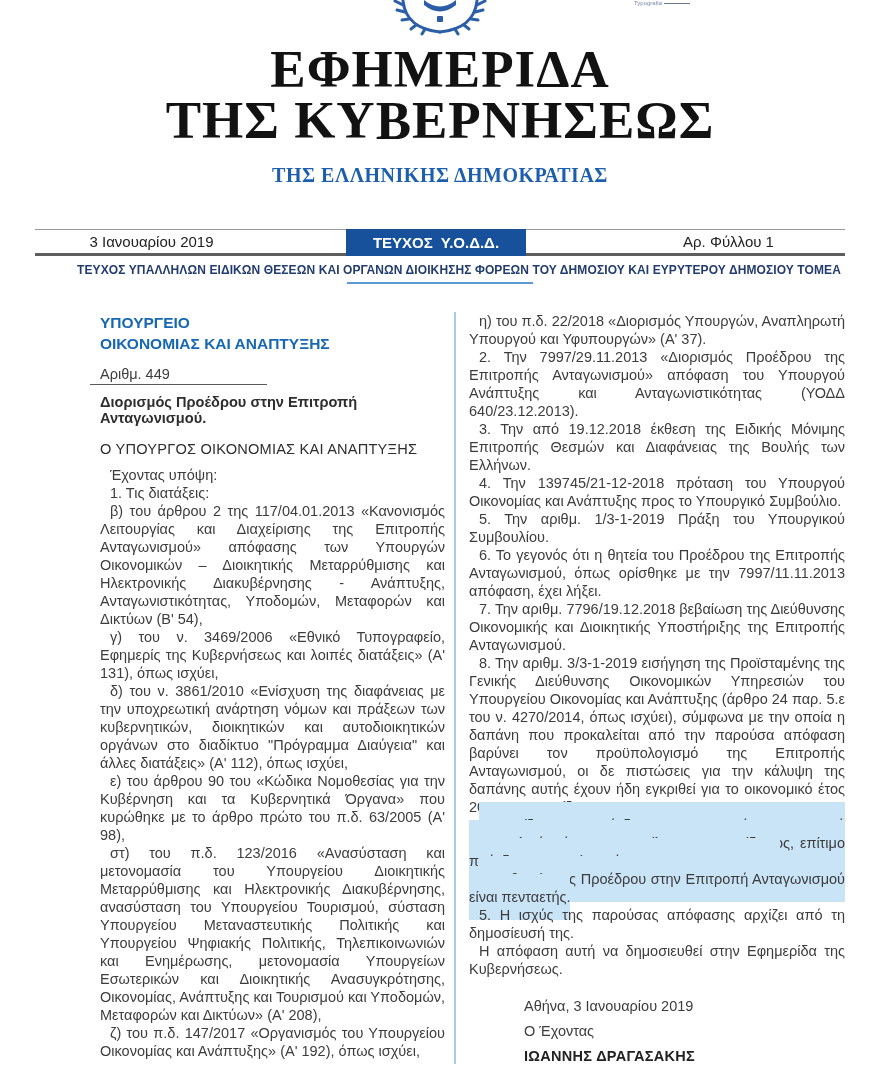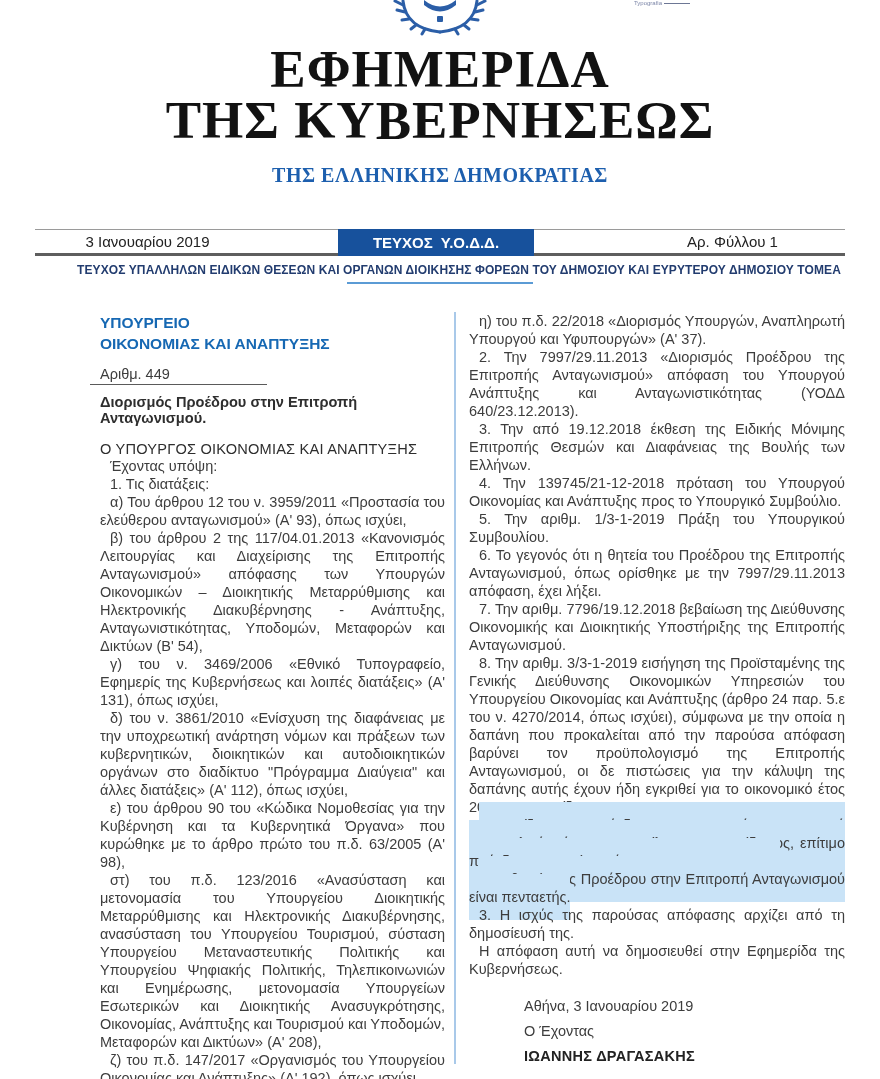--- a/index.html
+++ b/index.html
@@ -31,21 +31,21 @@
   
   .issue-bar {
     position:relative; margin:40px 35px 0 35px; height:27px;
     border-top:1px solid #9a9a9a; border-bottom:3px solid #5e5e5e;
     display:flex; align-items:center;
   }
   .ib-cell { flex:1; text-align:center; font-size:15px; color:#222; }
   .ib-cell.left  { padding-right:78px; }
   .ib-cell.right { padding-left:86px; }
   .ib-box {
-    width:196px; align-self:stretch; margin:-1px 0 -3px 0;
+    width:180px; align-self:stretch; margin:-1px 0 -3px 0;
     background:#17519c; color:#ffffff; font-weight:bold; font-size:15px;
     display:flex; align-items:center; justify-content:center; white-space:pre;
   }
   .series-desc {
     text-align:center; margin-top:7px; font-size:12px; font-weight:bold;
     color:#223c6f; white-space:nowrap; letter-spacing:0.1px;margin-left:38px;
   }
   .series-underline { width:186px; height:2px; background:#5b9bd5; margin:5px auto 0 auto; }
   
   .content { display:flex; margin:28px 35px 0 100px; align-items:flex-start; }
@@ -56,21 +56,21 @@
   }
   .ministry { font-size:15.5px; font-weight:bold; color:#1668b3; line-height:21px; }
   .docnum { margin-top:12px; font-size:14.5px; color:#3d3d3d; }
   .docnum-rule { width:177px; border-bottom:1.5px solid #5a5a5a; margin:2px 0 0 -10px; }
   .subject { margin-top:9px; font-weight:bold; font-size:14.6px; color:#2e2e2e; }
   .issuer  { margin-top:15px; font-weight:normal; font-size:14.6px; color:#2e2e2e; letter-spacing:0.2px; }
   .body-p {
     font-size:14.5px; line-height:18px; color:#3d3d3d;
     text-align:justify; text-indent:10px; margin:0;
   }
-  .col-left .body-p.lead { }
+  .col-left .body-p.lead { margin-top:9px; }
   .hl { background:#c9e3f7; padding:15px 0; }
   
   .signature { margin:20px 0 0 55px; font-size:14.5px; color:#3d3d3d; }
   .signature .place-date { margin-bottom:9px; }
   .signature .signer-title { margin-bottom:9px; }
   .signature .signer-name { font-weight:bold; color:#222; letter-spacing:0.3px; }
 </style>
 </head>
 <body>
 
@@ -120,41 +120,40 @@
       <div class="ministry">
         <div>ΥΠΟΥΡΓΕΙΟ</div>
         <div>ΟΙΚΟΝΟΜΙΑΣ ΚΑΙ ΑΝΑΠΤΥΞΗΣ</div>
       </div>
       <div class="docnum">Αριθμ. 449</div>
       <div class="docnum-rule"></div>
       <div class="subject">Διορισμός Προέδρου στην Επιτροπή Ανταγωνισμού.</div>
       <div class="issuer">Ο ΥΠΟΥΡΓΟΣ ΟΙΚΟΝΟΜΙΑΣ ΚΑΙ ΑΝΑΠΤΥΞΗΣ</div>
       <p class="body-p lead">Έχοντας υπόψη:</p>
       <p class="body-p">1. Τις διατάξεις:</p>
-      <p class="body-p">α) Του άρθρου 12 του ν. 3959/2011 «Προστασία του ελεύθερου ανταγωνισμού» (Α' 93), όπως ισχύει,</p>
       <p class="body-p">β) του άρθρου 2 της 117/04.01.2013 «Κανονισμός Λειτουργίας και Διαχείρισης της Επιτροπής Ανταγωνισμού» απόφασης των Υπουργών Οικονομικών – Διοικητικής Μεταρρύθμισης και Ηλεκτρονικής Διακυβέρνησης - Ανάπτυξης, Ανταγωνιστικότητας, Υποδομών, Μεταφορών και Δικτύων (Β' 54),</p>
       <p class="body-p">γ) του ν. 3469/2006 «Εθνικό Τυπογραφείο, Εφημερίς της Κυβερνήσεως και λοιπές διατάξεις» (Α' 131), όπως ισχύει,</p>
       <p class="body-p">δ) του ν. 3861/2010 «Ενίσχυση της διαφάνειας με την υποχρεωτική ανάρτηση νόμων και πράξεων των κυβερνητικών, διοικητικών και αυτοδιοικητικών οργάνων στο διαδίκτυο "Πρόγραμμα Διαύγεια" και άλλες διατάξεις» (Α' 112), όπως ισχύει,</p>
       <p class="body-p">ε) του άρθρου 90 του «Κώδικα Νομοθεσίας για την Κυβέρνηση και τα Κυβερνητικά Όργανα» που κυρώθηκε με το άρθρο πρώτο του π.δ. 63/2005 (Α' 98),</p>
       <p class="body-p">στ) του π.δ. 123/2016 «Ανασύσταση και μετονομασία του Υπουργείου Διοικητικής Μεταρρύθμισης και Ηλεκτρονικής Διακυβέρνησης, ανασύσταση του Υπουργείου Τουρισμού, σύσταση Υπουργείου Μεταναστευτικής Πολιτικής και Υπουργείου Ψηφιακής Πολιτικής, Τηλεπικοινωνιών και Ενημέρωσης, μετονομασία Υπουργείων Εσωτερικών και Διοικητικής Ανασυγκρότησης, Οικονομίας, Ανάπτυξης και Τουρισμού και Υποδομών, Μεταφορών και Δικτύων» (Α'  208),</p>
       <p class="body-p">ζ) του π.δ. 147/2017 «Οργανισμός του Υπουργείου Οικονομίας και Ανάπτυξης» (Α' 192), όπως ισχύει,</p>
     </div>
 
     <div class="col-right">
       <p class="body-p">η) του π.δ. 22/2018 «Διορισμός Υπουργών, Αναπληρωτή Υπουργού και Υφυπουργών» (Α' 37).</p>
       <p class="body-p">2. Την 7997/29.11.2013 «Διορισμός Προέδρου της Επιτροπής Ανταγωνισμού» απόφαση του Υπουργού Ανάπτυξης και Ανταγωνιστικότητας (ΥΟΔΔ 640/23.12.2013).</p>
       <p class="body-p">3. Την από 19.12.2018 έκθεση της Ειδικής Μόνιμης Επιτροπής Θεσμών και Διαφάνειας της Βουλής των Ελλήνων.</p>
       <p class="body-p">4. Την 139745/21-12-2018 πρόταση του Υπουργού Οικονομίας και Ανάπτυξης προς το Υπουργικό Συμβούλιο.</p>
       <p class="body-p">5. Την αριθμ. 1/3-1-2019 Πράξη του Υπουργικού Συμβουλίου.</p>
-      <p class="body-p">6. Το γεγονός ότι η θητεία του Προέδρου της Επιτροπής Ανταγωνισμού, όπως ορίσθηκε με την 7997/29.11.2013 απόφαση, έχει λήξει.</p>
+      <p class="body-p">6. Το γεγονός ότι η θητεία του Προέδρου της Επιτροπής Ανταγωνισμού, όπως ορίσθηκε με την 7997/11.11.2013 απόφαση, έχει λήξει.</p>
       <p class="body-p">7. Την αριθμ. 7796/19.12.2018 βεβαίωση της Διεύθυνσης Οικονομικής και Διοικητικής Υποστήριξης της Επιτροπής Ανταγωνισμού.</p>
       <p class="body-p">8. Την αριθμ. 3/3-1-2019 εισήγηση της Προϊσταμένης της Γενικής Διεύθυνσης Οικονομικών Υπηρεσιών του Υπουργείου Οικονομίας και Ανάπτυξης (άρθρο 24 παρ. 5.ε του ν. 4270/2014, όπως ισχύει), σύμφωνα με την οποία η δαπάνη που προκαλείται από την παρούσα απόφαση βαρύνει τον προϋπολογισμό της Επιτροπής Ανταγωνισμού, οι δε πιστώσεις για την κάλυψη της δαπάνης αυτής έχουν ήδη εγκριθεί για το οικονομικό έτος 2019, αποφασίζουμε:</p>
       <p class="body-p"><span class="hl">1. Διορίζουμε ως Πρόεδρο στην Επιτροπή Ανταγωνισμού τη Βασιλική Θάνου-Χριστοφίλου του Σπυρίδωνος, επίτιμο πρόεδρο του Αρείου Πάγου, με ΑΔΤ: ΑΚ 082129.</span></p>
       <p class="body-p"><span class="hl">2. Η θητεία της Προέδρου στην Επιτροπή Ανταγωνισμού είναι πενταετής.</span></p>
-      <p class="body-p">3. Η ισχύς της παρούσας απόφασης αρχίζει από τη δημοσίευσή της.</p>
+      <p class="body-p">5. Η ισχύς της παρούσας απόφασης αρχίζει από τη δημοσίευσή της.</p>
       <p class="body-p">Η απόφαση αυτή να δημοσιευθεί στην Εφημερίδα της Κυβερνήσεως.</p>
 
       <div class="signature">
         <div class="place-date">Αθήνα, 3 Ιανουαρίου 2019</div>
         <div class="signer-title">Ο Έχοντας</div>
         <div class="signer-name">ΙΩΑΝΝΗΣ ΔΡΑΓΑΣΑΚΗΣ</div>
       </div>
     </div>
 
   </div>

